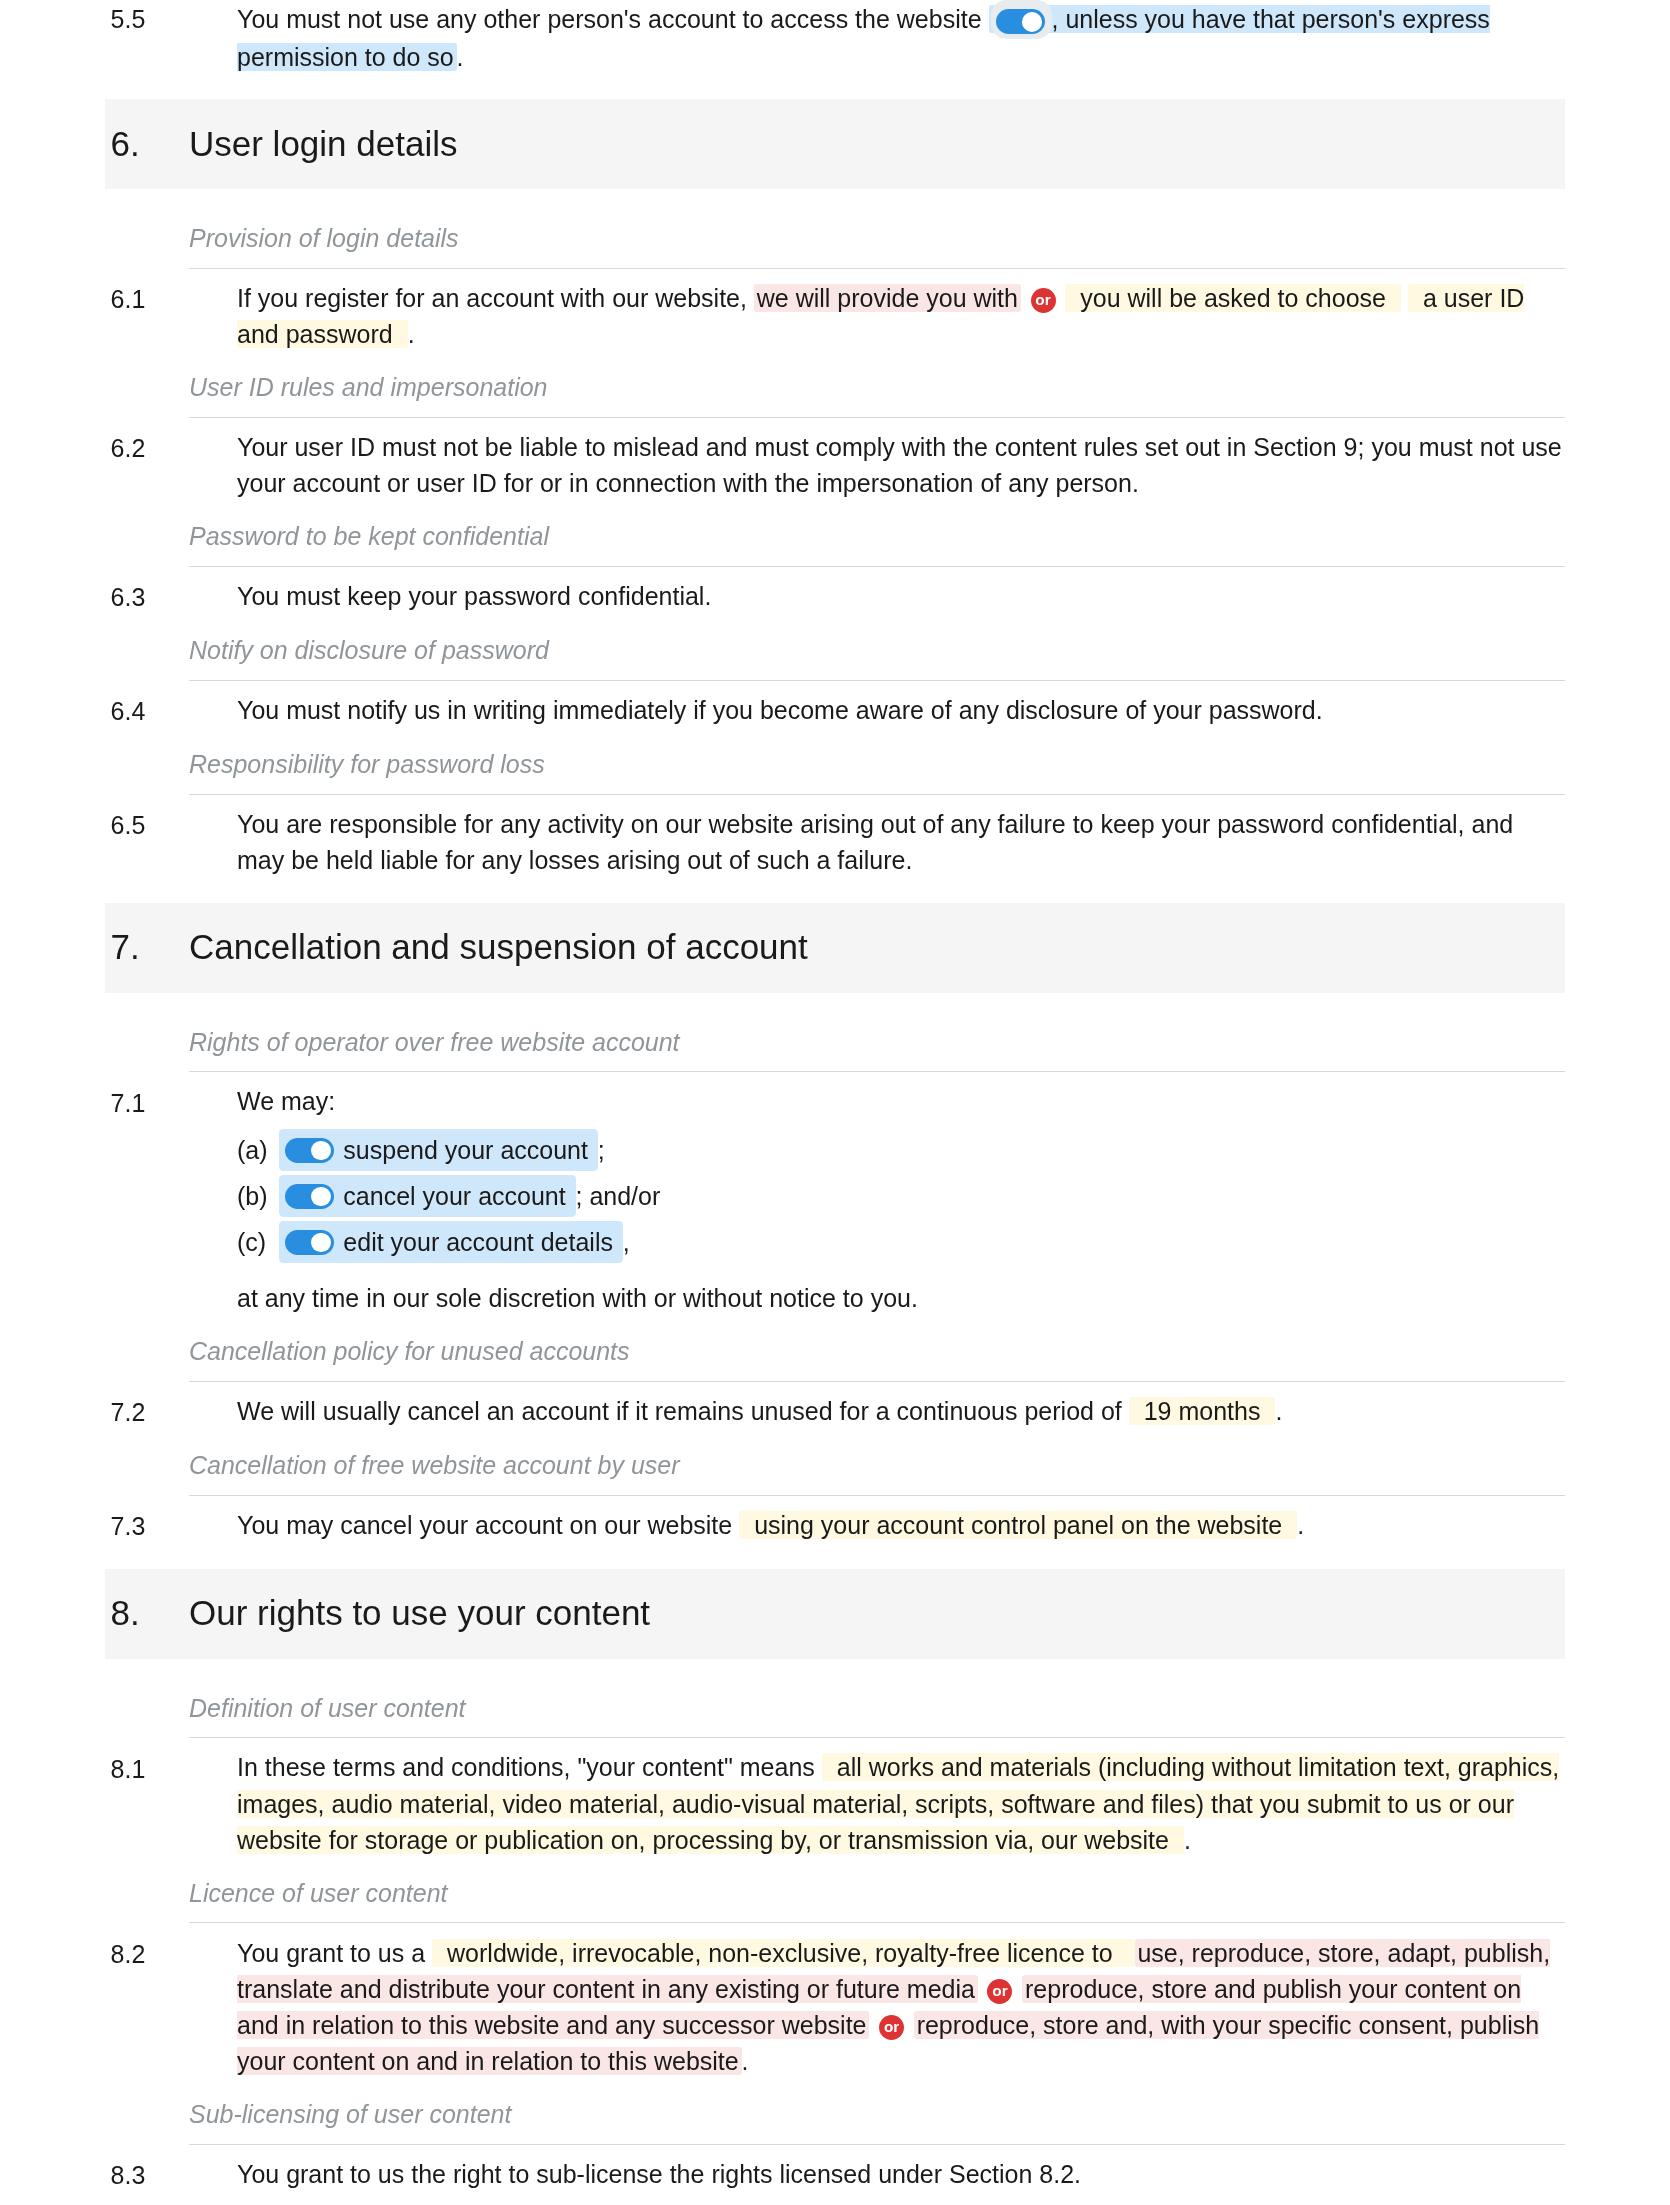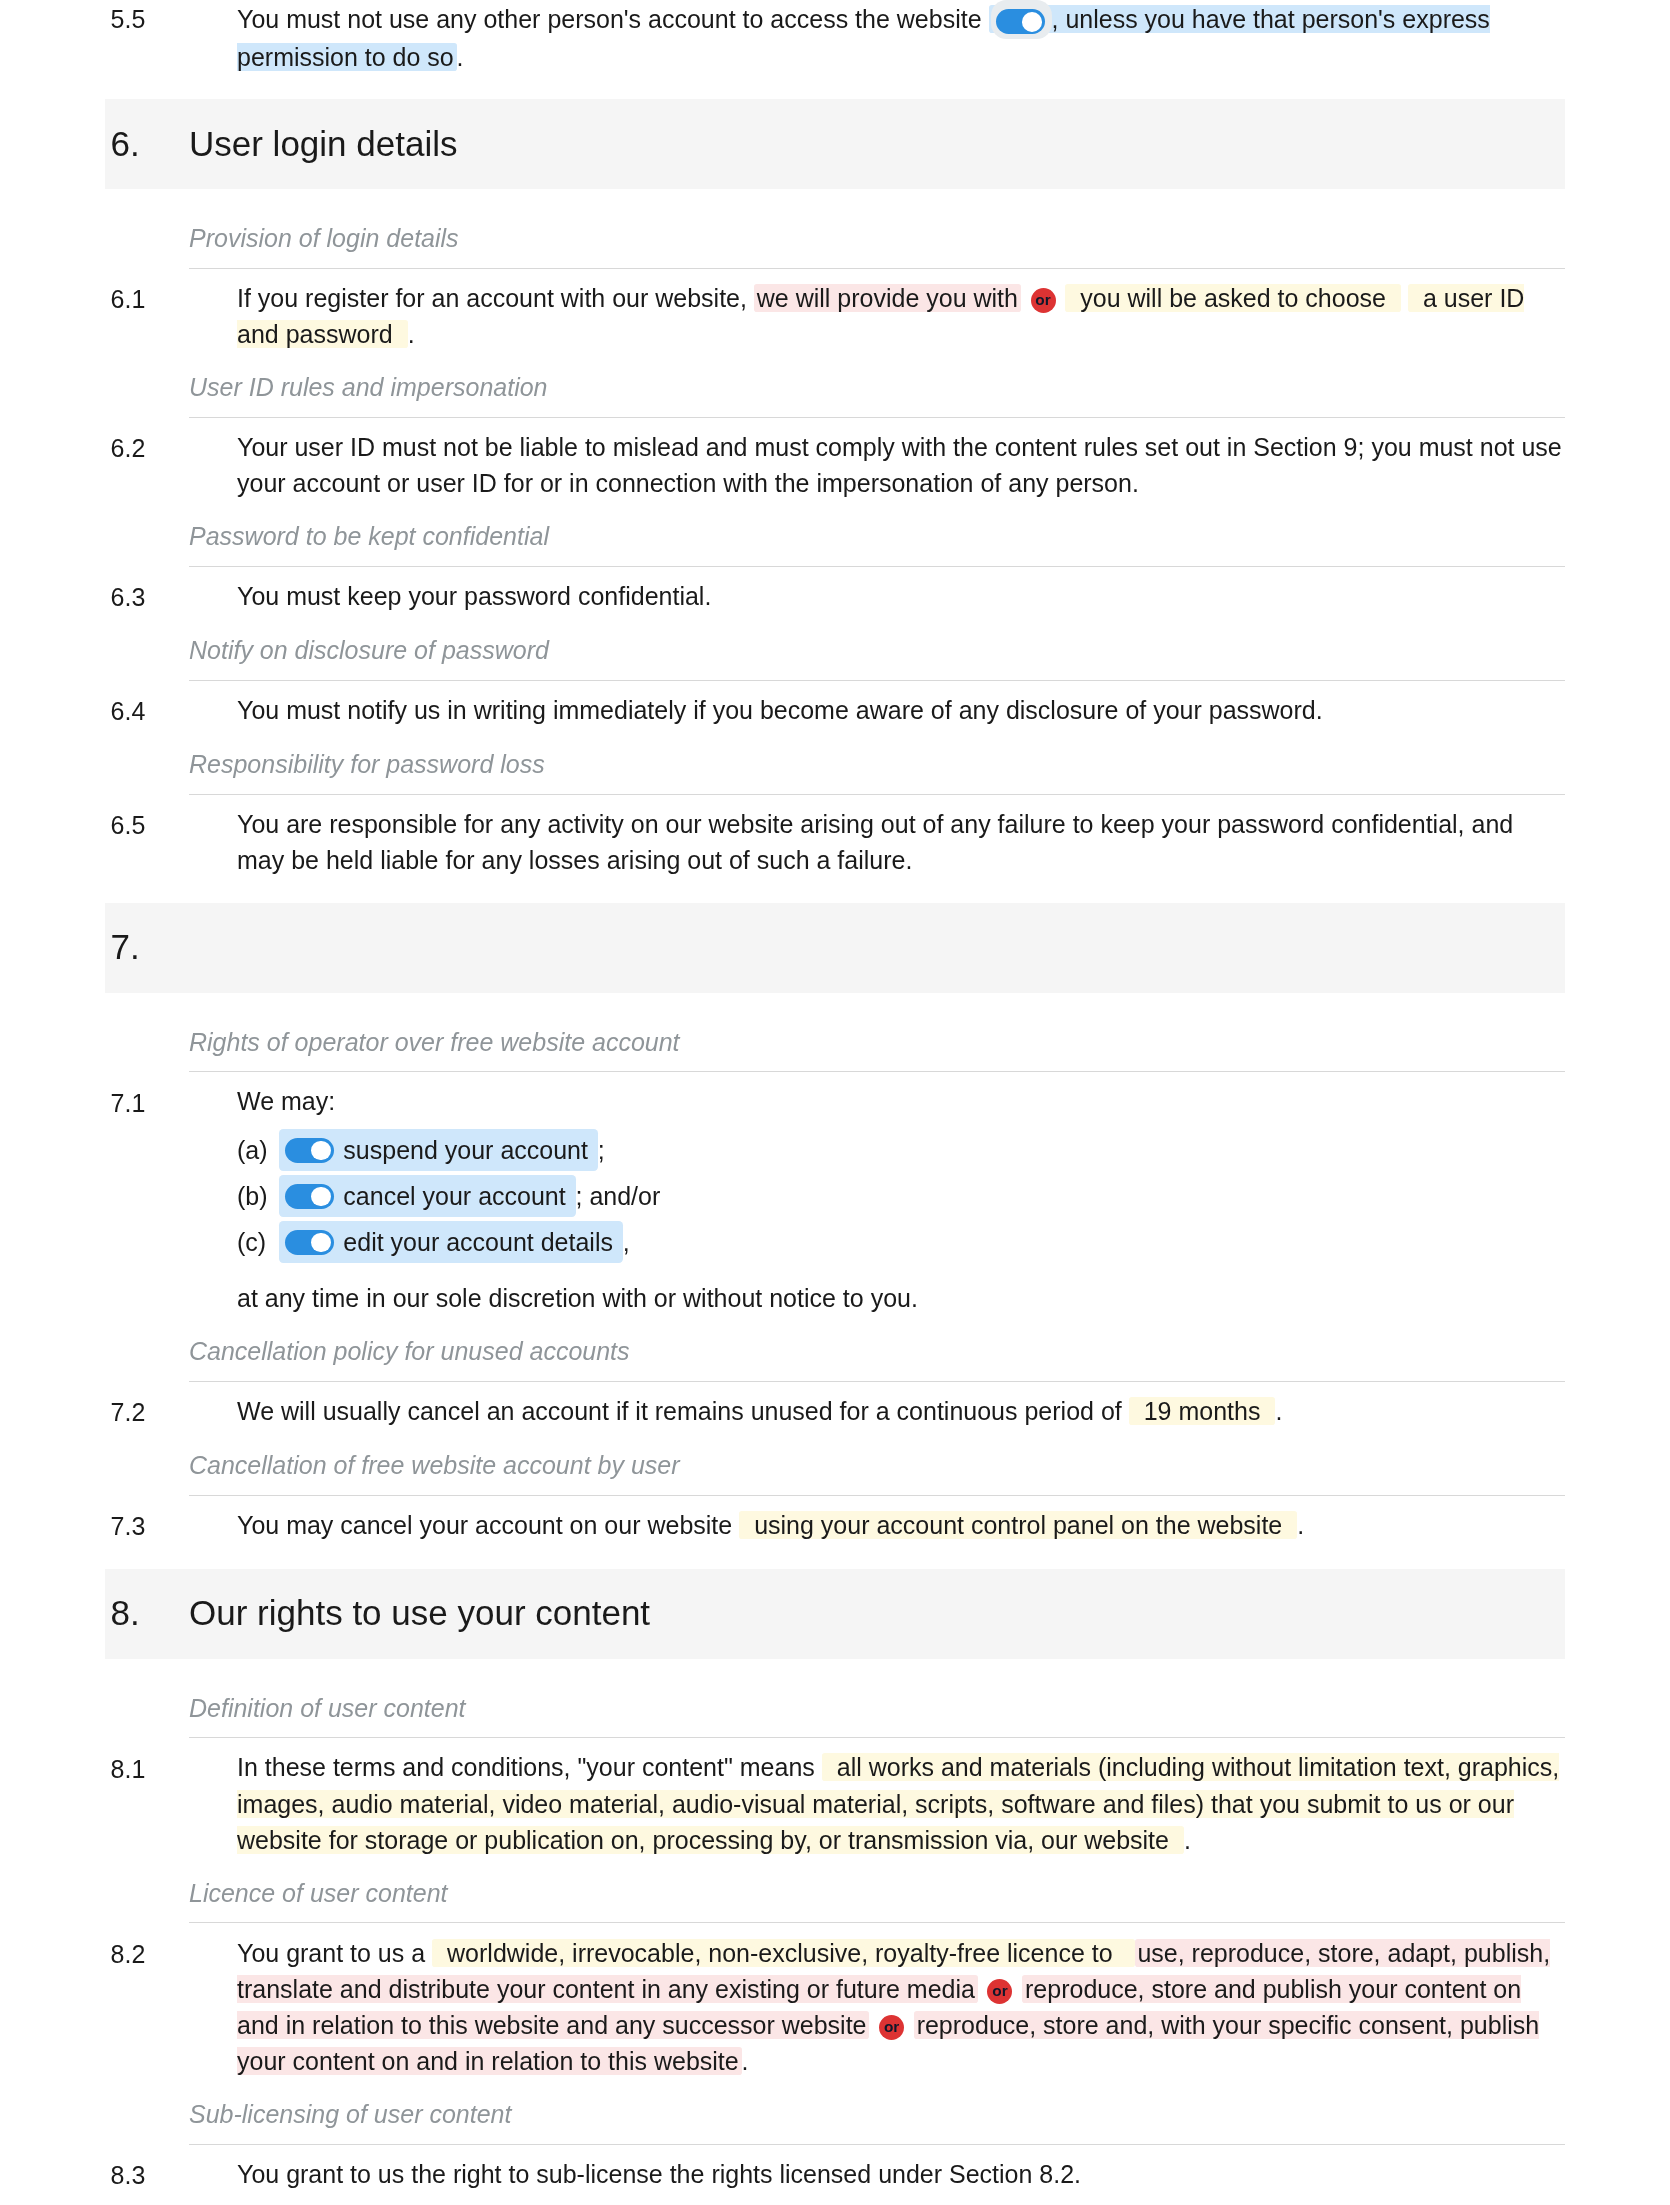--- a/index.html
+++ b/index.html
@@ -86,21 +86,21 @@
     padding: 1.4px 4.2px 1.4px 1.4px;
     display: inline-block;
   }
   .or-badge {
     display: inline-flex;
     align-items: center;
     justify-content: center;
     width: 25px;
     height: 25px;
     background: #d33;
-    color: #0f172a;
+    color: #ffffff;
     border-radius: 50%;
     font-size: 15.4px;
     font-weight: 700;
     vertical-align: middle;
     margin: 0 2.8px;
   }
   .sub-item {
     display: flex;
     align-items: center;
     margin-bottom: 4.2px;
@@ -174,20 +174,21 @@
 <div class="note">Responsibility for password loss</div>
 <div class="clause">
   <div class="clause-num">6.5</div>
   <div class="clause-body">
     <p>You are responsible for any activity on our website arising out of any failure to keep your password confidential, and may be held liable for any losses arising out of such a failure.</p>
   </div>
 </div>
 
 <div class="section-header">
   <div class="section-number">7.</div>
+  <div class="section-title">Cancellation and suspension of account</div>
 </div>
 
 <div class="note">Rights of operator over free website account</div>
 <div class="clause">
   <div class="clause-num">7.1</div>
   <div class="clause-body">
     <p>We may:</p>
     <div class="sub-item">
       <span class="letter">(a)</span>
       <span class="toggle-box">

